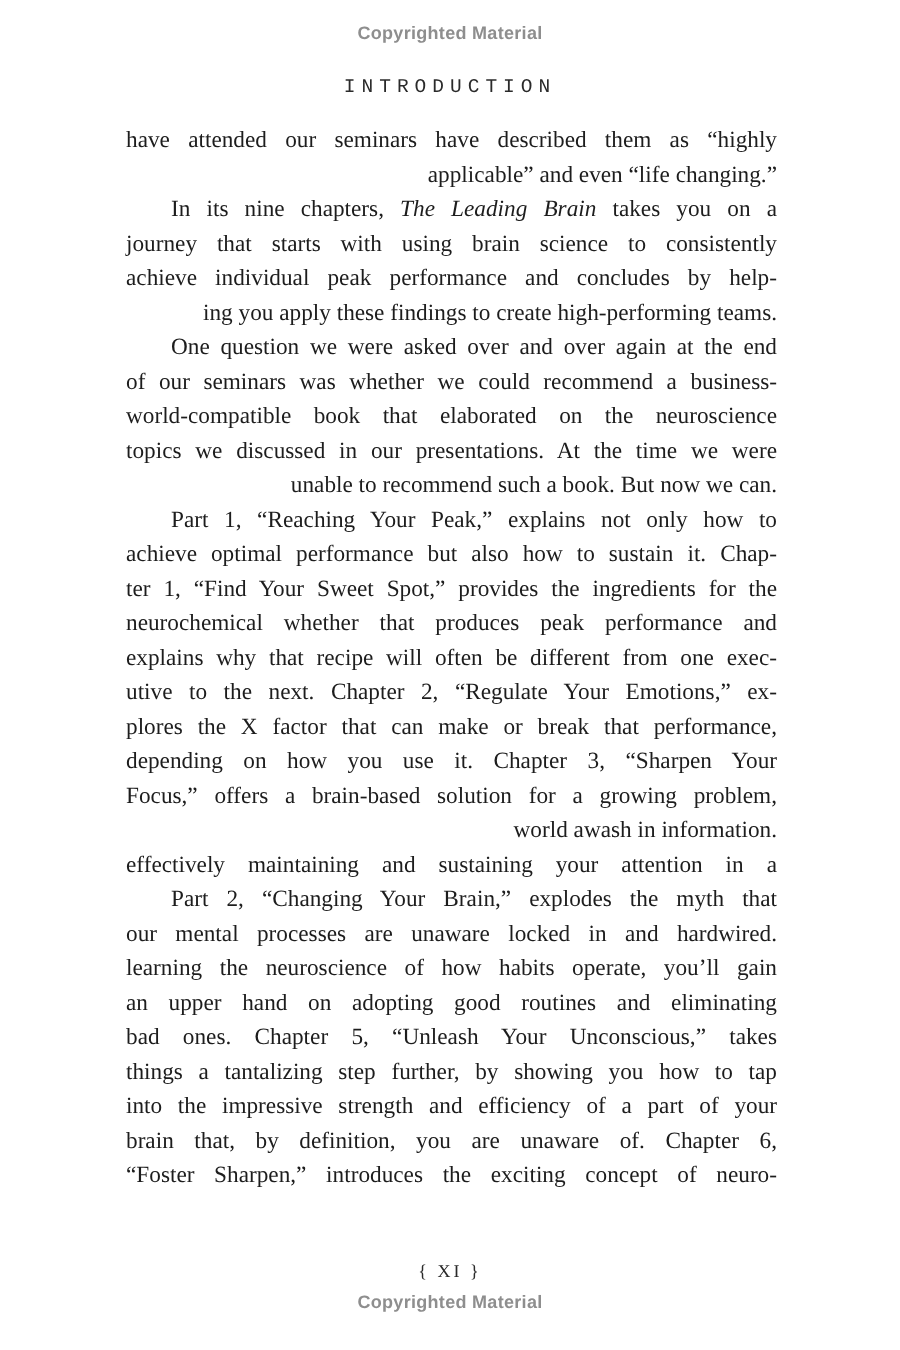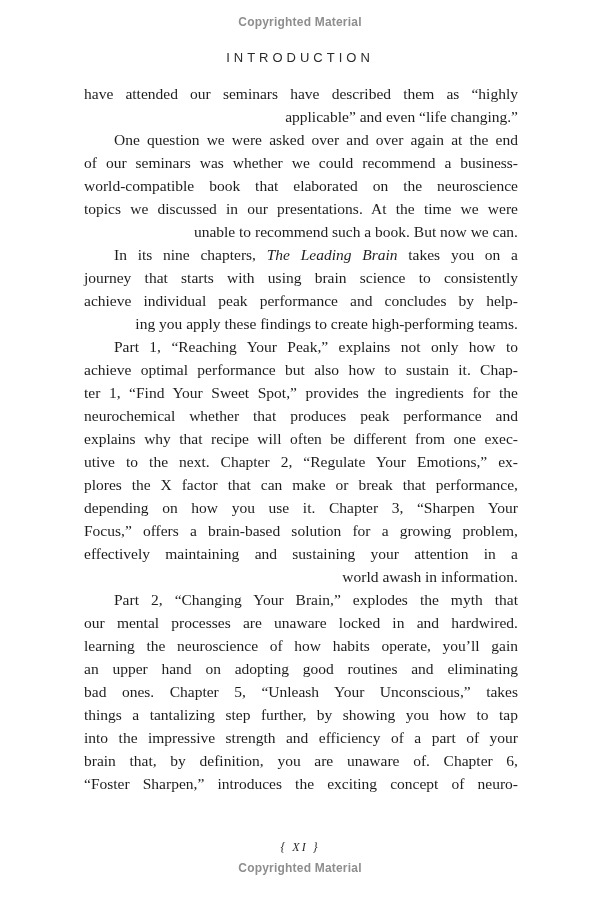--- a/index.html
+++ b/index.html
@@ -24,21 +24,21 @@
     font-size:12px;
     letter-spacing:0.2px;
     color:var(--watermark-color);
   }
   .watermark.top{top:15px;}
   .watermark.bottom{top:861px;}
   .page-header{
     position:absolute;
     top:50px;left:0;width:600px;
     text-align:center;
-    font-family:Liberation Sans, sans-serif;
+    font-family:Liberation Mono, monospace;
     font-size:13px;
     letter-spacing:4px;
     color:#2a2a2a;
   }
   .body-text{
     position:absolute;
     top:82px;
     left:84px;
     width:434px;
     font-size:15.5px;
@@ -59,60 +59,59 @@
   }
   .italic{font-style:italic;}
   .page-footer{
     position:absolute;
     top:840px;left:0;width:600px;
     text-align:center;
     font-size:12px;
     letter-spacing:2px;
     color:#2a2a2a;
     font-family:"Liberation Serif", serif;
-    font-style:italic;
   }
 </style>
 </head>
 <body>
 
 <div class="watermark top">Copyrighted Material</div>
 
 <div class="page-header">INTRODUCTION</div>
 
 <div class="body-text">
     <div>
       <div class="line just"><span>have attended our seminars have described them as “highly</span></div>
       <div class="line"><span>applicable” and even “life changing.”</span></div>
     </div>
     <div>
+      <div class="line just indent"><span>In its nine chapters, </span><span class="italic">The Leading Brain</span><span> takes you on a</span></div>
+      <div class="line just"><span>journey that starts with using brain science to consistently</span></div>
+      <div class="line just"><span>achieve individual peak performance and concludes by help-</span></div>
+      <div class="line"><span>ing you apply these findings to create high-performing teams.</span></div>
+    </div>
+    <div>
       <div class="line just indent"><span>One question we were asked over and over again at the end</span></div>
       <div class="line just"><span>of our seminars was whether we could recommend a business-</span></div>
       <div class="line just"><span>world-compatible book that elaborated on the neuroscience</span></div>
       <div class="line just"><span>topics we discussed in our presentations. At the time we were</span></div>
       <div class="line"><span>unable to recommend such a book. But now we can.</span></div>
-    </div>
-    <div>
-      <div class="line just indent"><span>In its nine chapters, </span><span class="italic">The Leading Brain</span><span> takes you on a</span></div>
-      <div class="line just"><span>journey that starts with using brain science to consistently</span></div>
-      <div class="line just"><span>achieve individual peak performance and concludes by help-</span></div>
-      <div class="line"><span>ing you apply these findings to create high-performing teams.</span></div>
     </div>
     <div>
       <div class="line just indent"><span>Part 1, “Reaching Your Peak,” explains not only how to</span></div>
       <div class="line just"><span>achieve optimal performance but also how to sustain it. Chap-</span></div>
       <div class="line just"><span>ter 1, “Find Your Sweet Spot,” provides the ingredients for the</span></div>
       <div class="line just"><span>neurochemical whether that produces peak performance and</span></div>
       <div class="line just"><span>explains why that recipe will often be different from one exec-</span></div>
       <div class="line just"><span>utive to the next. Chapter 2, “Regulate Your Emotions,” ex-</span></div>
       <div class="line just"><span>plores the X factor that can make or break that performance,</span></div>
       <div class="line just"><span>depending on how you use it. Chapter 3, “Sharpen Your</span></div>
       <div class="line just"><span>Focus,” offers a brain-based solution for a growing problem,</span></div>
+      <div class="line"><span>world awash in information.</span></div>
       <div class="line just"><span>effectively maintaining and sustaining your attention in a</span></div>
-      <div class="line"><span>world awash in information.</span></div>
     </div>
     <div>
       <div class="line just indent"><span>Part 2, “Changing Your Brain,” explodes the myth that</span></div>
       <div class="line just"><span>our mental processes are unaware locked in and hardwired.</span></div>
       <div class="line just"><span>learning the neuroscience of how habits operate, you’ll gain</span></div>
       <div class="line just"><span>an upper hand on adopting good routines and eliminating</span></div>
       <div class="line just"><span>bad ones. Chapter 5, “Unleash Your Unconscious,” takes</span></div>
       <div class="line just"><span>things a tantalizing step further, by showing you how to tap</span></div>
       <div class="line just"><span>into the impressive strength and efficiency of a part of your</span></div>
       <div class="line just"><span>brain that, by definition, you are unaware of. Chapter 6,</span></div>

